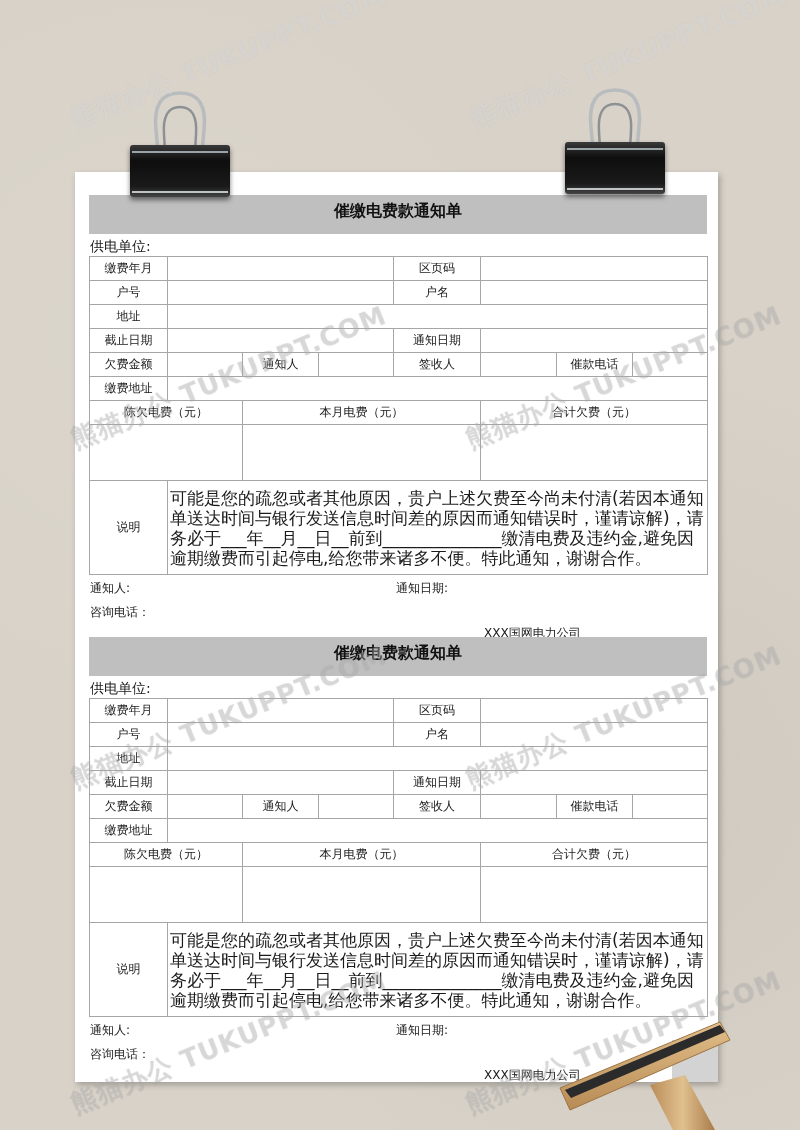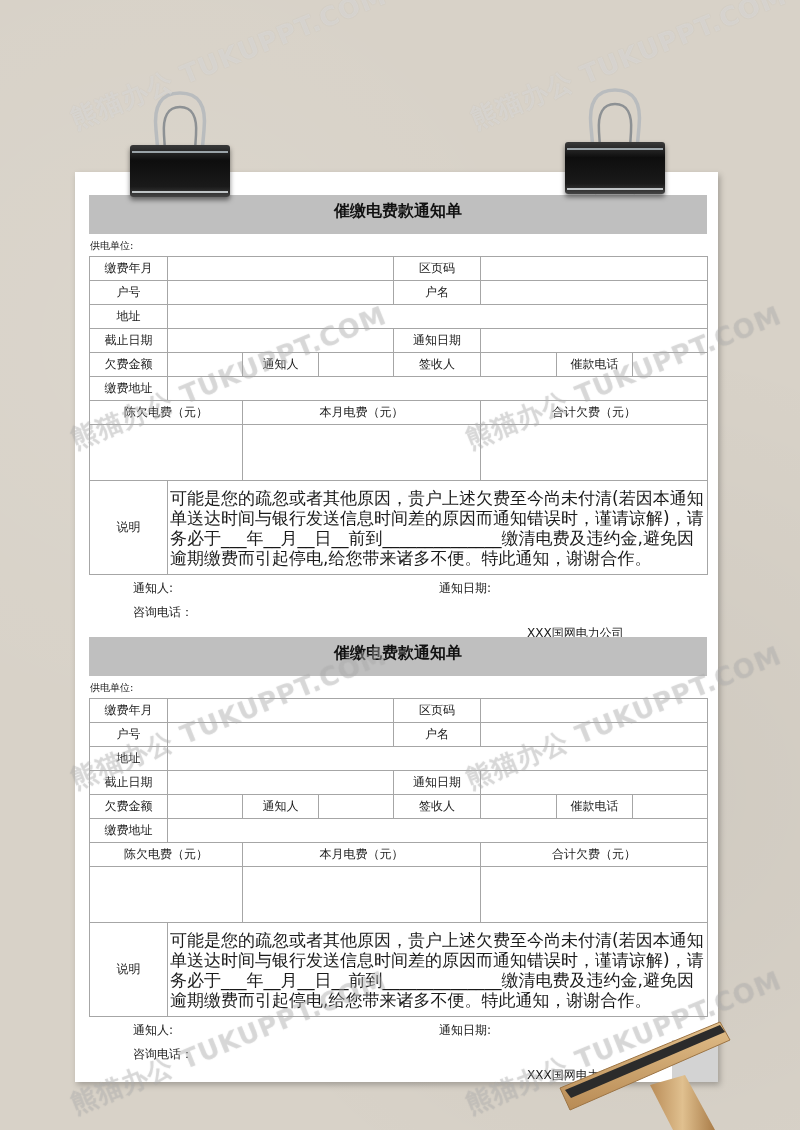--- a/index.html
+++ b/index.html
@@ -35,29 +35,29 @@
   .clip .body::after {
     content: ""; position: absolute; left: 2px; right: 2px; bottom: 4px; height: 2px; background: #bfc4c6;
   }
   .clip svg { position: absolute; left: 0; top: 0; }
 
   .form { position: absolute; left: 89px; width: 618px; }
   .title-bar {
     height: 39px; background: #bfbfbf; text-align: center; line-height: 31px;
     font-size: 16px; font-weight: bold; color: #111;
   }
-  .supplier { font-size: 10px; height: 22px; line-height: 24px; padding-left: 1px; }
+  .supplier { font-size: 14px; height: 22px; line-height: 24px; padding-left: 1px; }
   table { border-collapse: collapse; width: 618px; table-layout: fixed; }
   td {
     border: 1px solid #a6a6a6; font-size: 12px; text-align: center; padding: 0;
     height: 23px; line-height: 23px;
   }
   td.desc { text-align: left; line-height: 20px; padding: 7px 2px 6px 2px; height: auto; font-size: 17px; }
   td.blank-tall { height: 55px; }
-  .footer { position: relative; height: 70px; font-size: 12px; margin-left: 43px; }
+  .footer { position: relative; height: 70px; font-size: 12px; }
   .footer span { position: absolute; }
 
   .stamp { position: absolute; z-index: 30; }
 </style>
 </head>
 <body>
 
 <div class="watermark" style="left:60px;top:40px;">熊猫办公 TUKUPPT.COM</div>
 <div class="watermark" style="left:460px;top:40px;">熊猫办公 TUKUPPT.COM</div>
 

